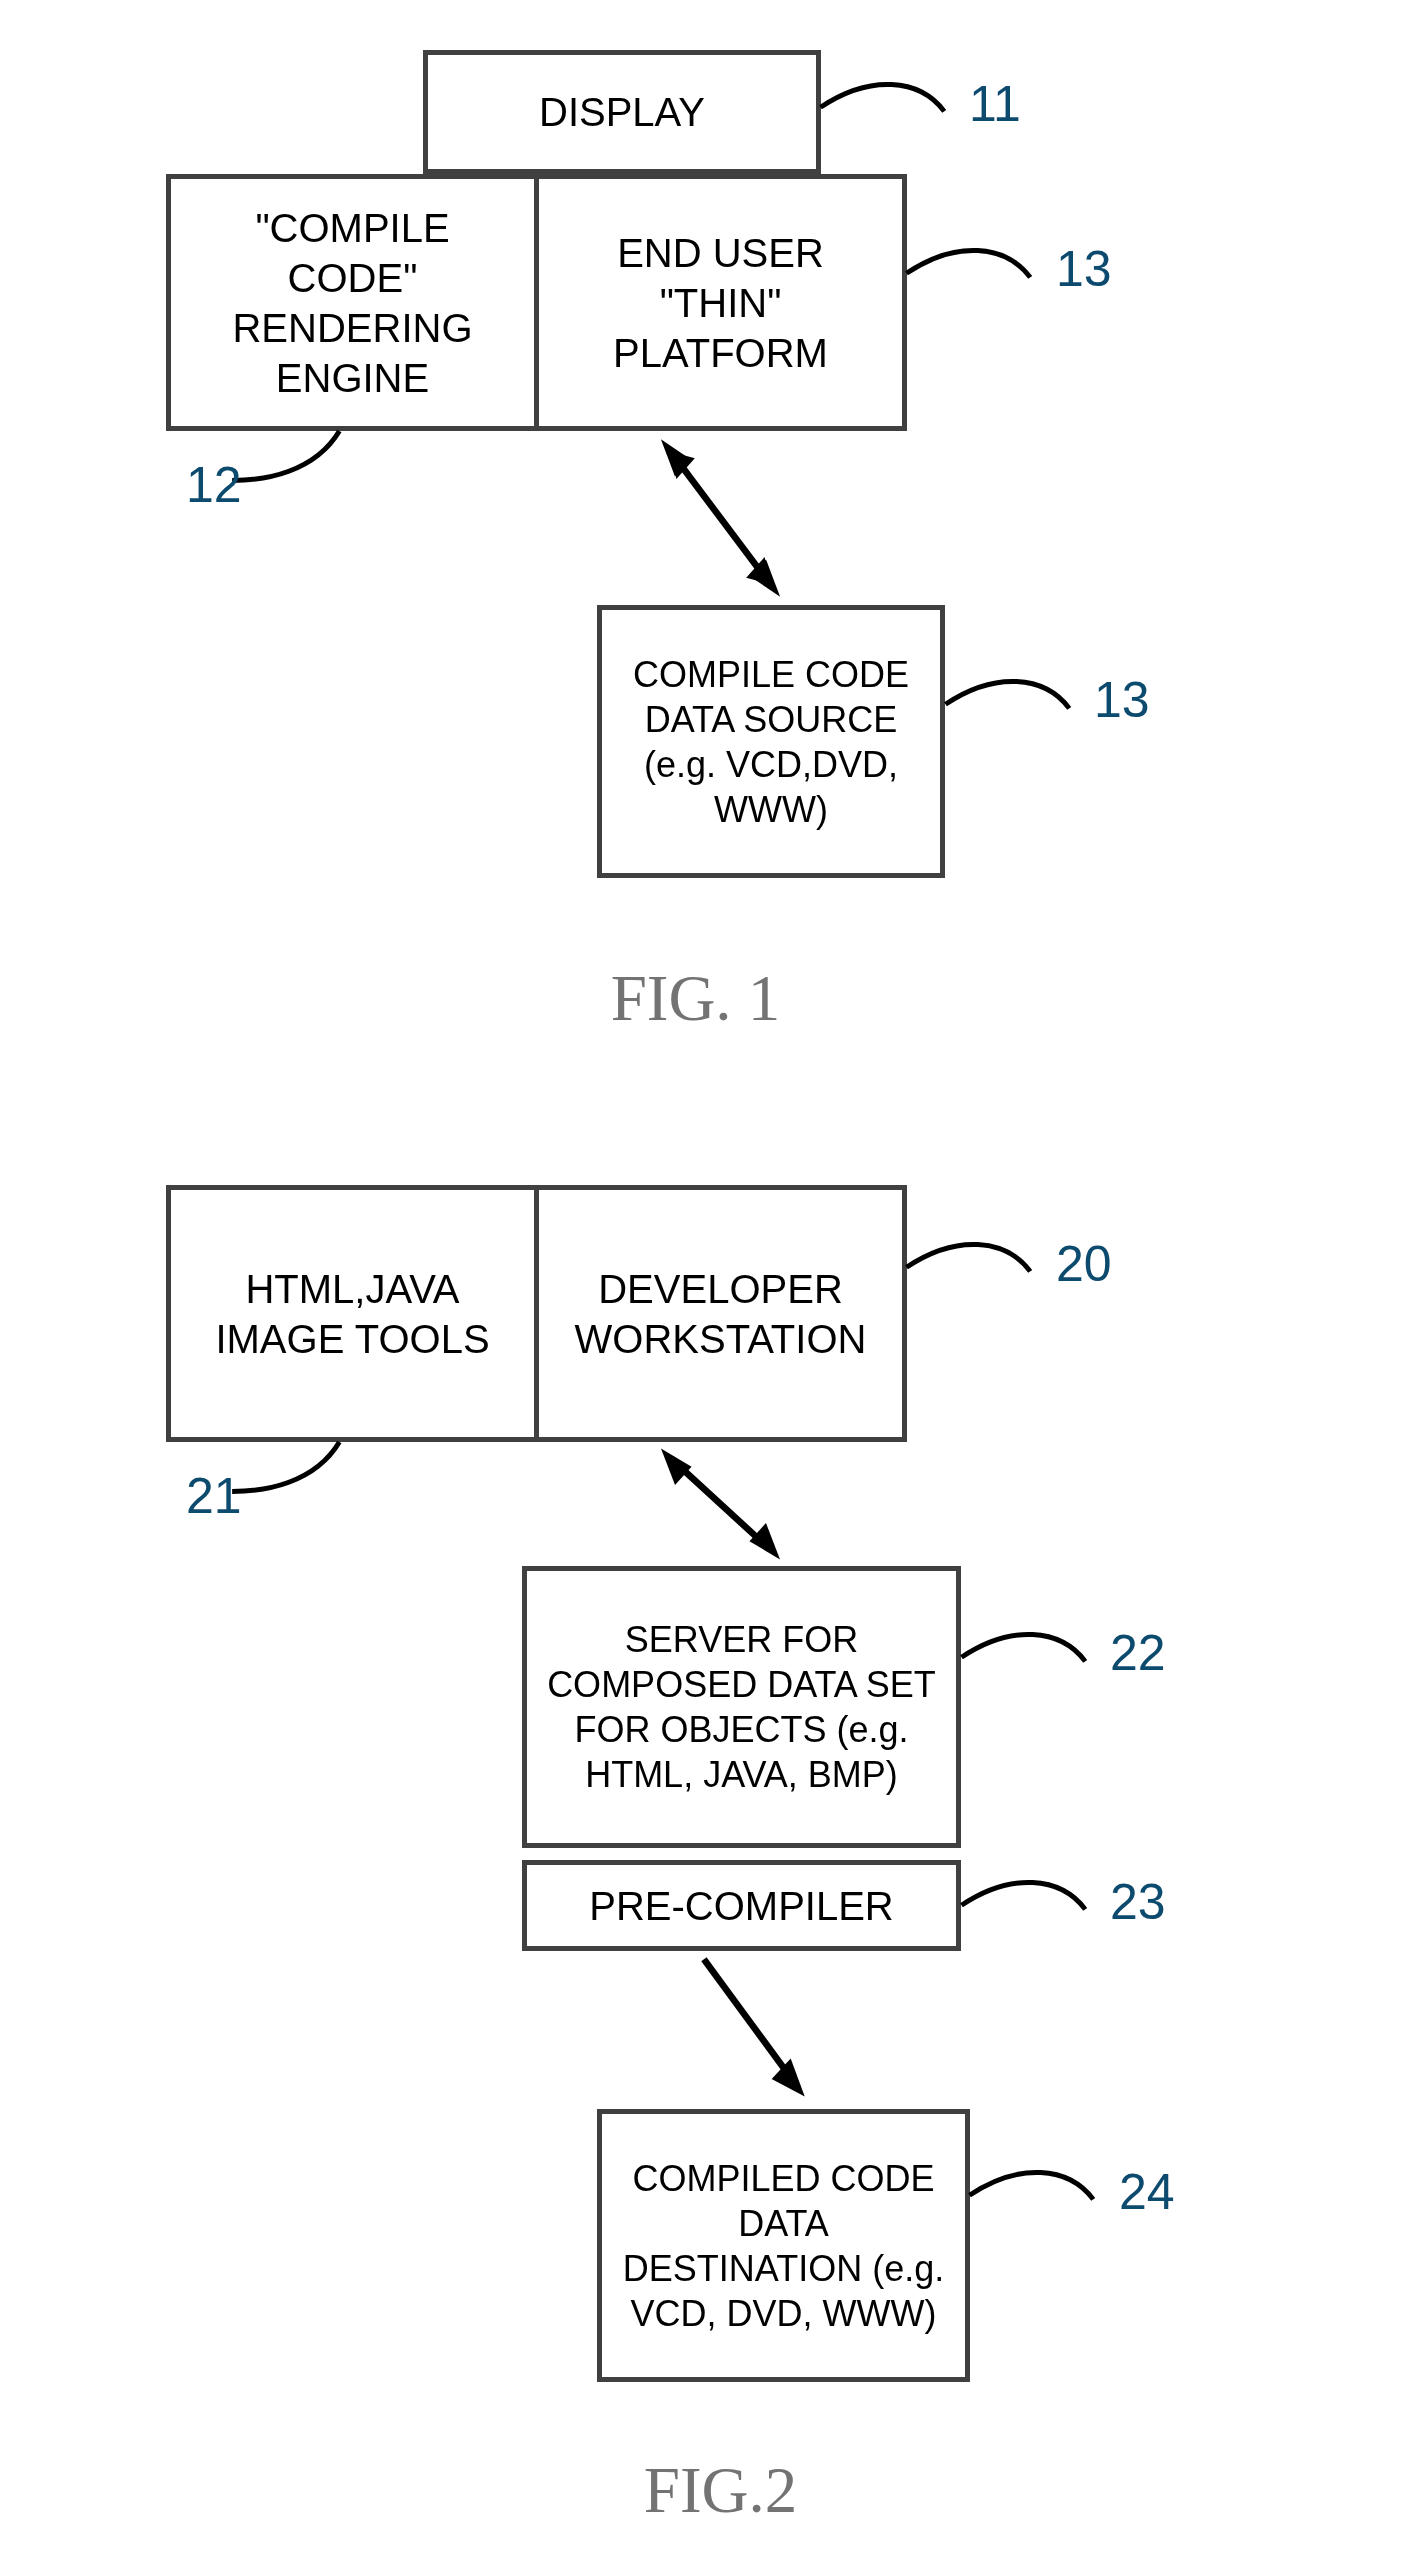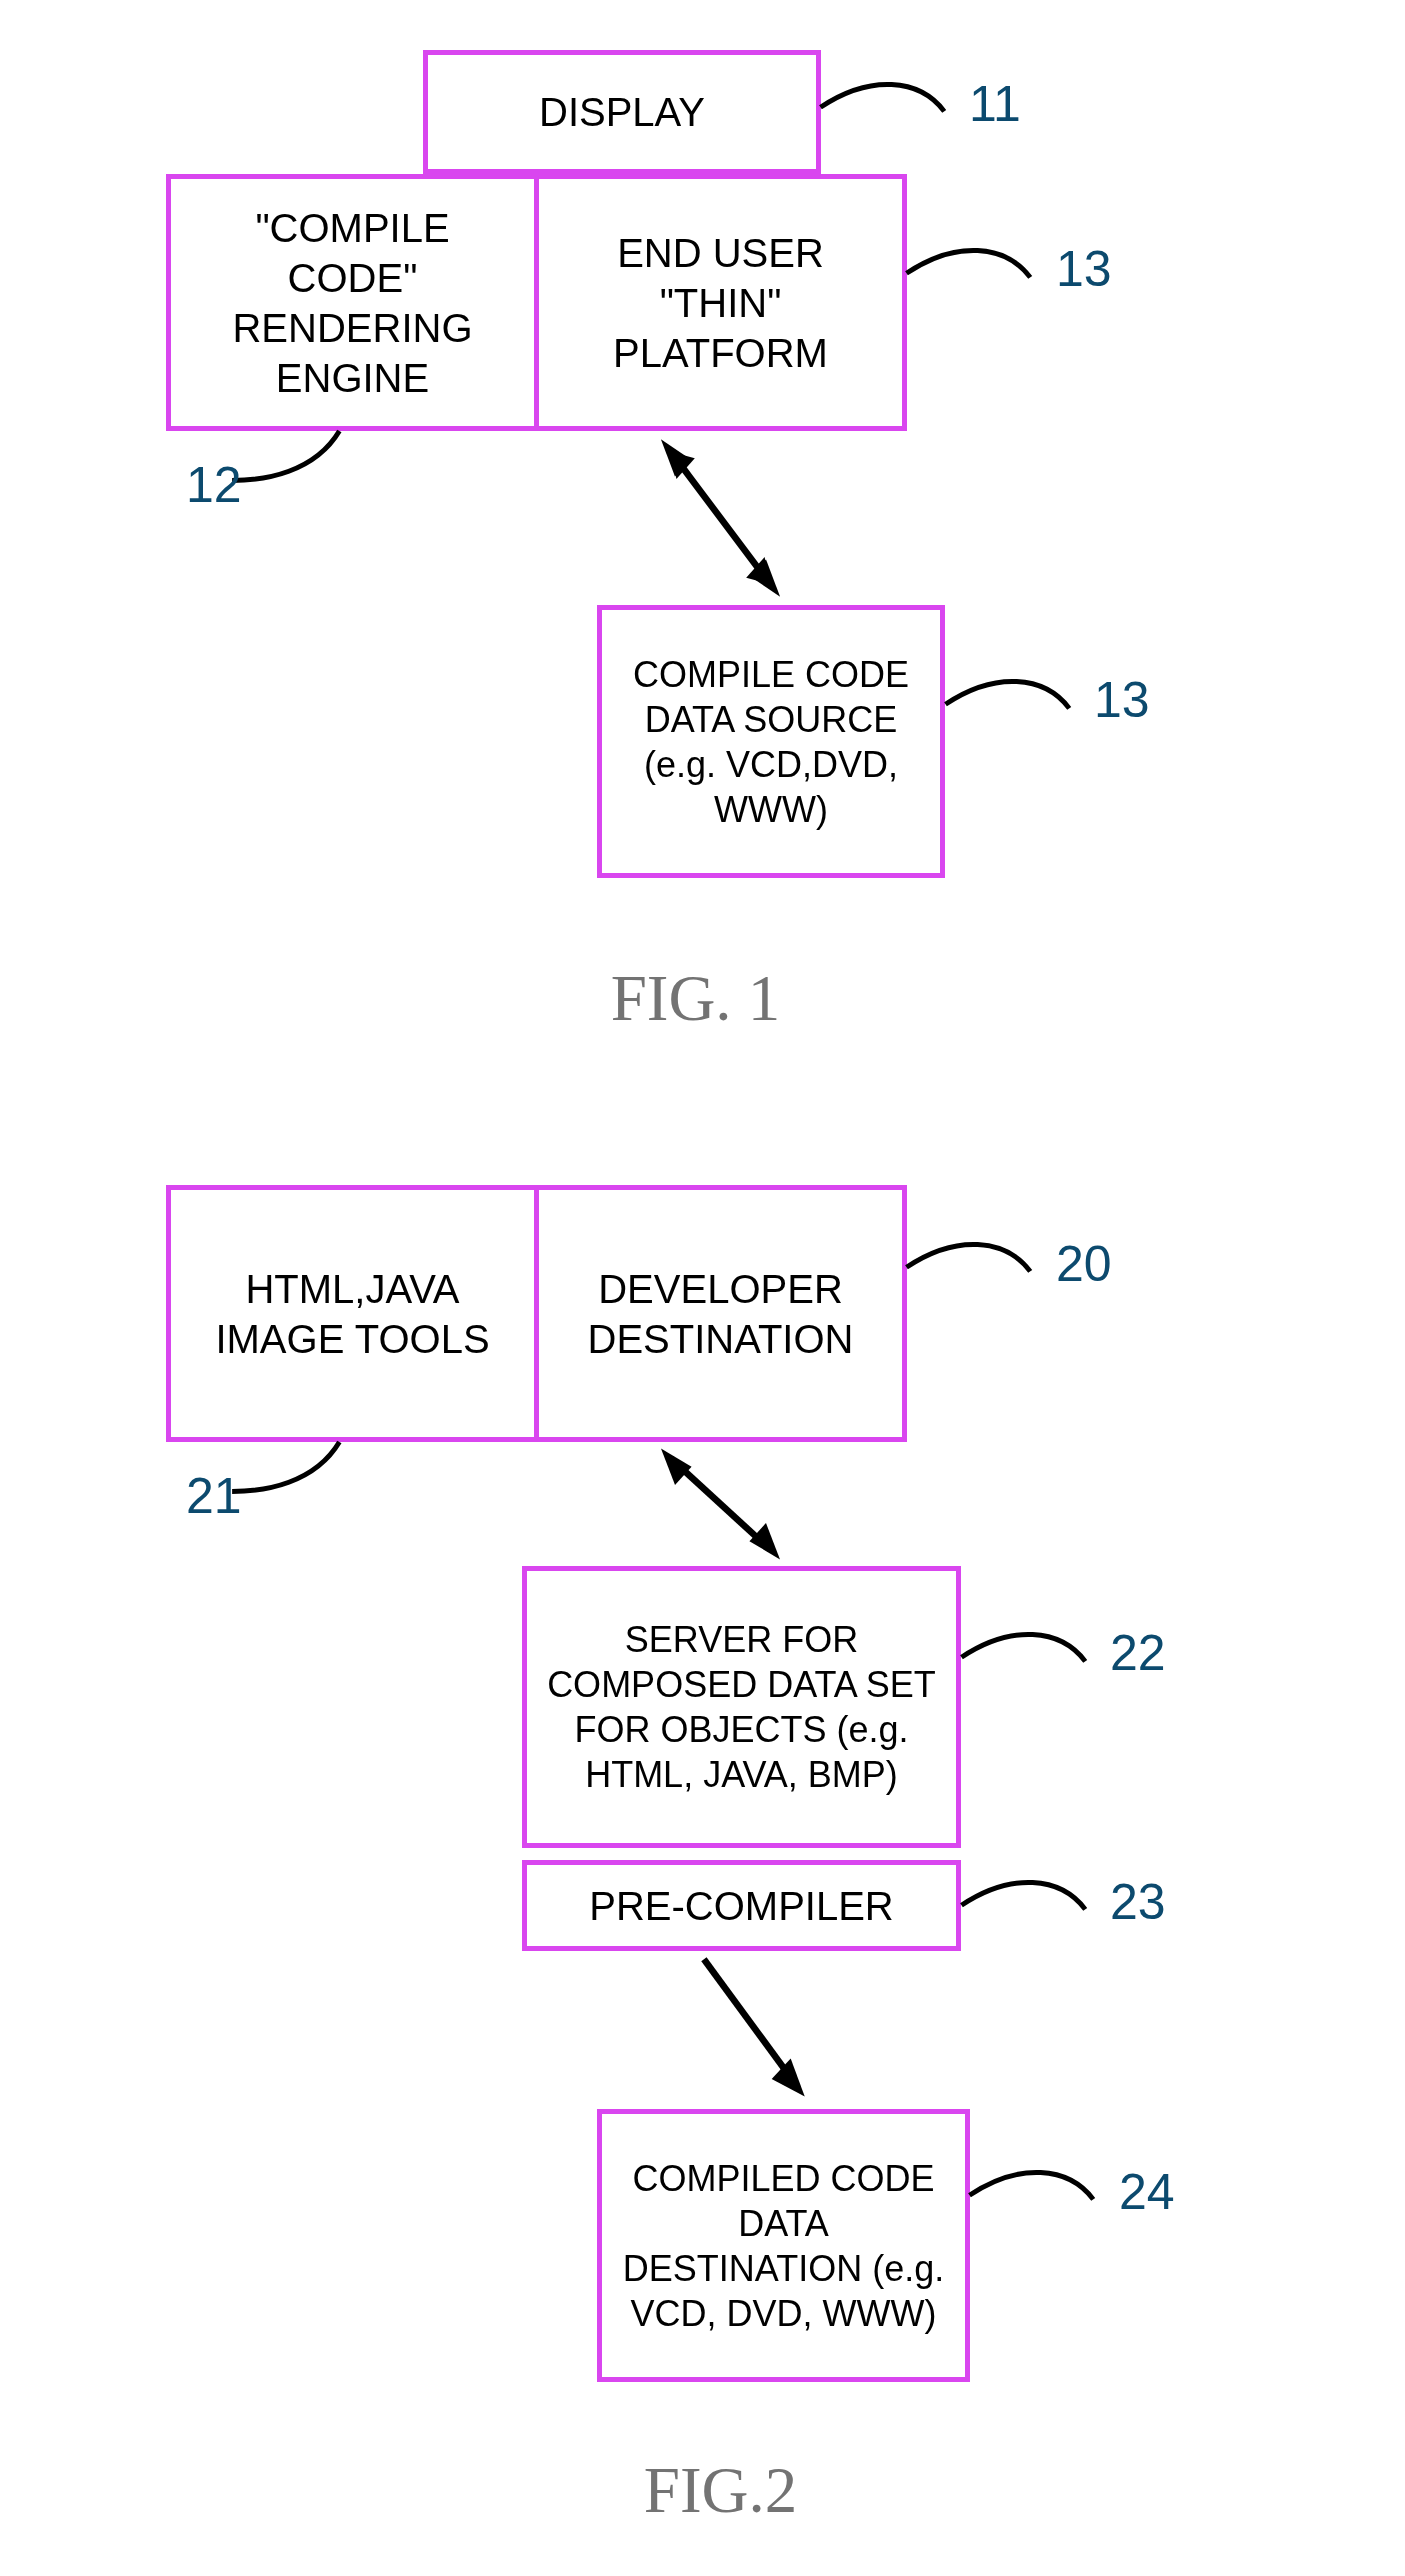--- a/index.html
+++ b/index.html
@@ -9,21 +9,21 @@
     font-family: Arial, Helvetica, sans-serif;
   }
   .page {
     width: 1405px;
     height: 2576px;
     position: relative;
     background: #ffffff;
   }
   .box {
     position: absolute;
-    border: 5px solid #d946ef;
+    border: 5px solid #404040;
     background: #ffffff;
     display: flex;
     align-items: center;
     justify-content: center;
     text-align: center;
     font-weight: 400;
     line-height: 1.25;
     box-sizing: border-box;
     padding: 8.3px 16.6px;
   }
@@ -95,21 +95,21 @@
 
   <div class="box" style="left:166px; top:1185px; width:373px; height:257px; font-size:40px;">
     <span>HTML,JAVA IMAGE TOOLS</span>
   </div>
   <svg class="conn" style="left:232px; top:1442px; width:124px; height:66px;" viewBox="0 0 150 80" width="124" height="66">
     <path d="M0 60 C 40 60, 100 50, 130 0" stroke="#000" stroke-width="6" fill="none"></path>
   </svg>
   <div class="label" style="left:186px; top:1467px;">21</div>
 
   <div class="box" style="left:534px; top:1185px; width:373px; height:257px; font-size:40px;">
-    <span>DEVELOPER DESTINATION</span>
+    <span>DEVELOPER WORKSTATION</span>
   </div>
   <svg class="conn" style="left:906px; top:1226px; width:166px; height:66px;" viewBox="0 0 200 80" width="166" height="66">
     <path d="M0 50 C 60 10, 120 15, 150 55" stroke="#000" stroke-width="6" fill="none"></path>
   </svg>
   <div class="label" style="left:1056px; top:1235px;">20</div>
 
   <svg class="conn" style="left:646px; top:1442px; width:149px; height:124px;" viewBox="0 0 180 150" width="149" height="124">
     <line x1="30" y1="20" x2="150" y2="130" stroke="#000" stroke-width="8"></line>
     <polygon points="18,8 55,30 35,52" fill="#000"></polygon>
     <polygon points="162,142 125,120 145,98" fill="#000"></polygon>

